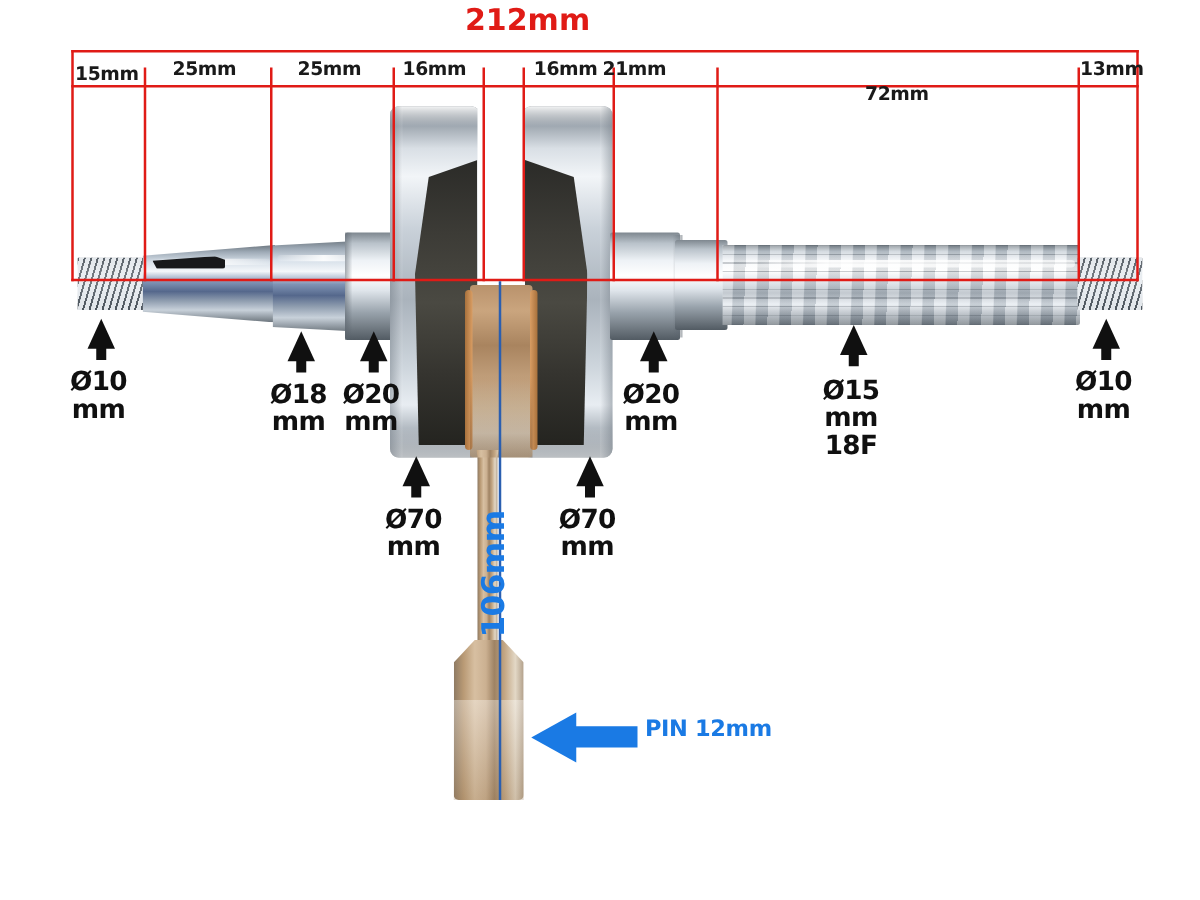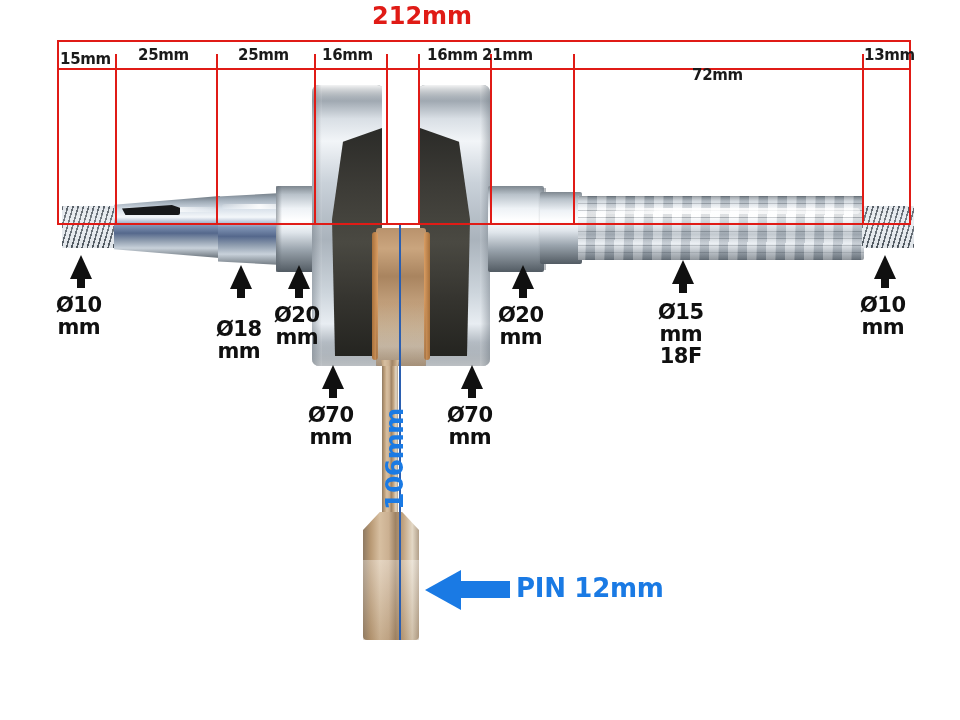--- a/index.html
+++ b/index.html
@@ -83,21 +83,21 @@
   }
 
   
   .blue-line{position:absolute;background:#2b5fb0;width:2px;}
   .blue-vert-label{
     position:absolute;color:#1a7ae4;font-weight:bold;font-size:25px;
     letter-spacing:-0.5px;white-space:nowrap;
     transform:rotate(-90deg);transform-origin:left top;
   }
   .blue-label{
-    position:absolute;color:#1a7ae4;font-weight:bold;font-size:26px;
+    position:absolute;color:#1a7ae4;font-weight:bold;font-size:18px;
     letter-spacing:-0.3px;white-space:nowrap;
   }
 </style>
 </head>
 <body>
 
 <div id="stage">
 
   <div class="part" style="left:0;top:0;width:960px;height:720px;">
 
@@ -207,21 +207,21 @@
 
     <div class="up-arrow" style="left:70px;top:255px;border-left:11px solid transparent;border-right:11px solid transparent;border-bottom:24px solid #101010;"></div>
     <div class="abs" style="left:77px;top:274px;width:8px;height:14px;background:#101010;"></div>
     <div class="callout" style="left:56px;top:295px;">
       <span>Ø10</span><br>
       <span>mm</span>
     </div>
 
     <div class="up-arrow" style="left:230px;top:265px;border-left:11px solid transparent;border-right:11px solid transparent;border-bottom:24px solid #101010;"></div>
     <div class="abs" style="left:237px;top:284px;width:8px;height:14px;background:#101010;"></div>
-    <div class="callout" style="left:216px;top:319px;">
+    <div class="callout" style="left:216px;top:305px;">
       <span>Ø18</span><br>
       <span>mm</span>
     </div>
 
     <div class="up-arrow" style="left:288px;top:265px;border-left:11px solid transparent;border-right:11px solid transparent;border-bottom:24px solid #101010;"></div>
     <div class="abs" style="left:295px;top:284px;width:8px;height:14px;background:#101010;"></div>
     <div class="callout" style="left:274px;top:305px;">
       <span>Ø20</span><br>
       <span>mm</span>
     </div>

